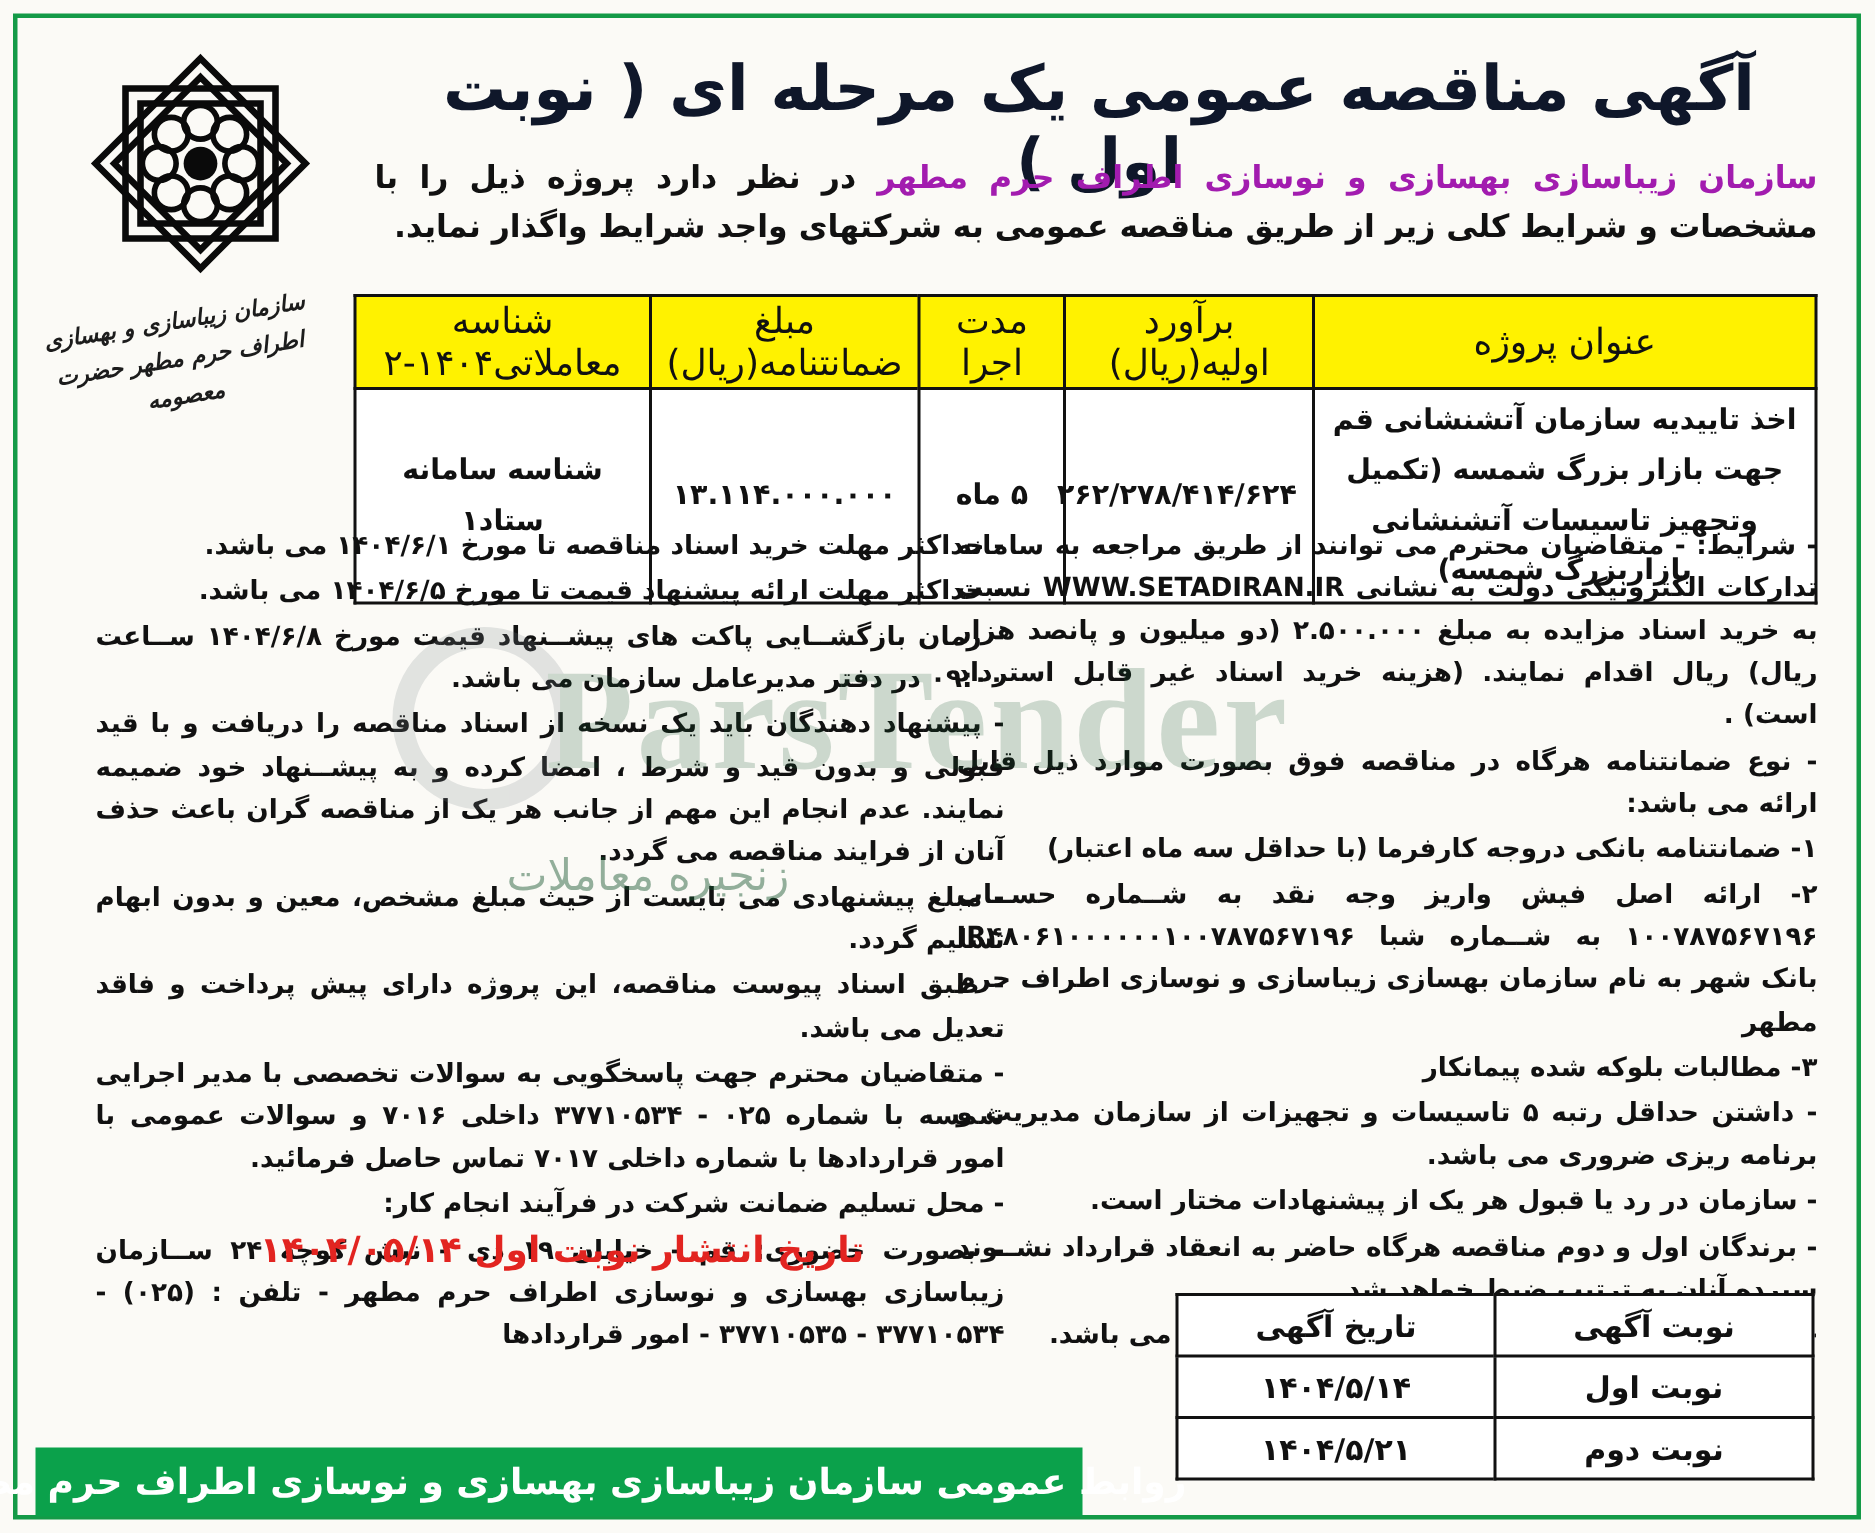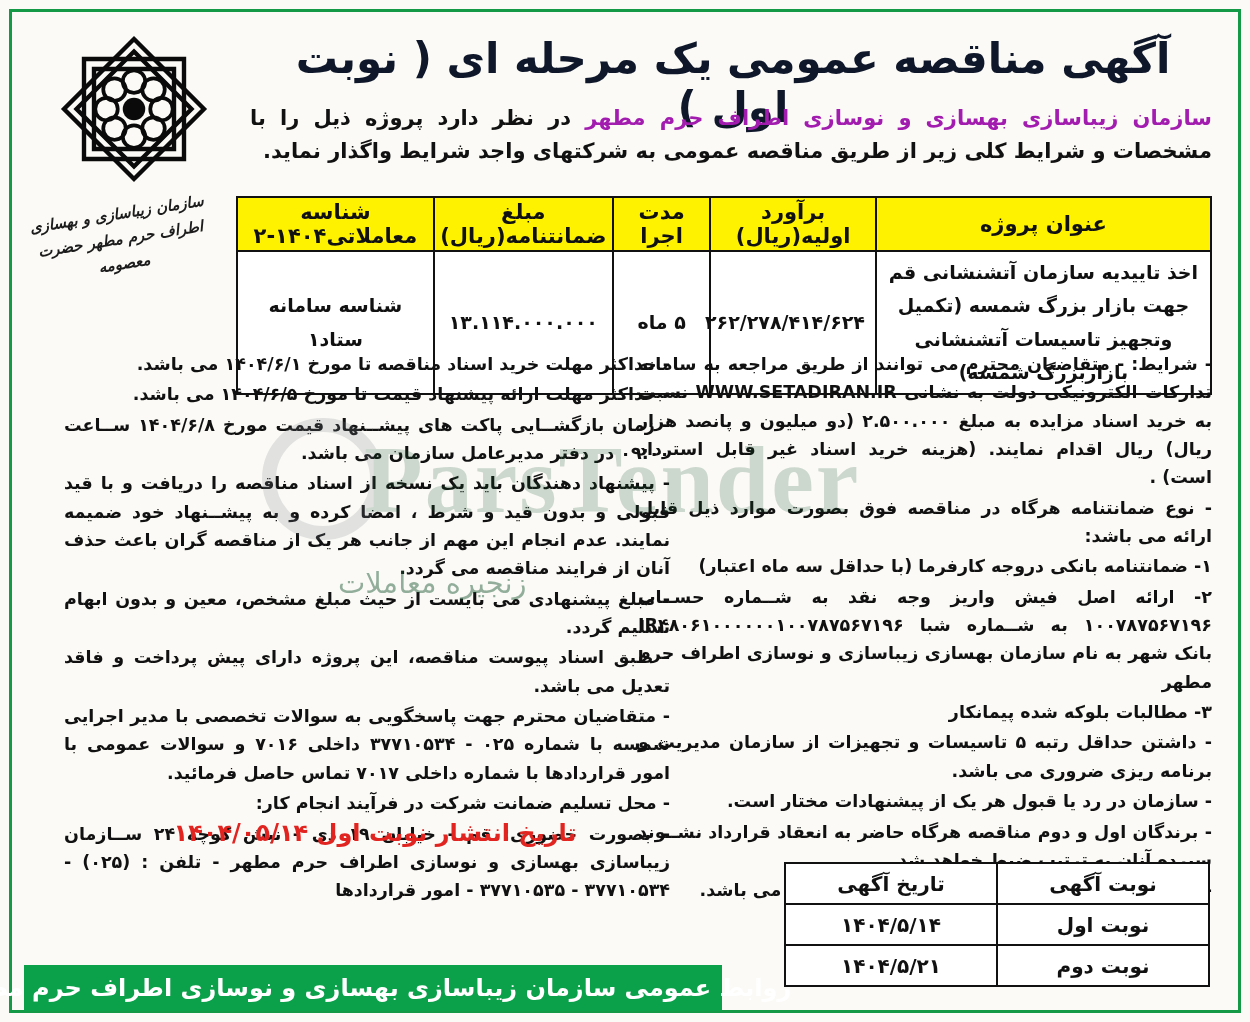--- a/index.html
+++ b/index.html
@@ -29,21 +29,21 @@
     font-size:21px; font-weight:bold; line-height:1.55; text-align:justify;
   }
   .intro .org { color:#a21caf; }
 
   
   .main-table {
     position:absolute; top:196px; right:38px; width:976px;
     border-collapse:collapse; table-layout:fixed; background:#fff;
   }
   .main-table th {
-    background:#fff200; border:2px solid #111; font-size:21px; font-weight:bold;
+    background:#fff200; border:2px solid #111; font-size:24px; font-weight:normal;
     height:40px; padding:2px 4px; text-align:center;
   }
   .main-table td {
     border:2px solid #111; height:104px; text-align:center;
     font-size:19px; font-weight:bold; padding:4px 10px; line-height:1.75; vertical-align:middle;margin-left:32px;
   }
 
   
   .col { position:absolute; top:350px; font-size:17.5px; font-weight:600; line-height:1.62; text-align:justify; }
   .col-right { right:38px; width:574px; }

